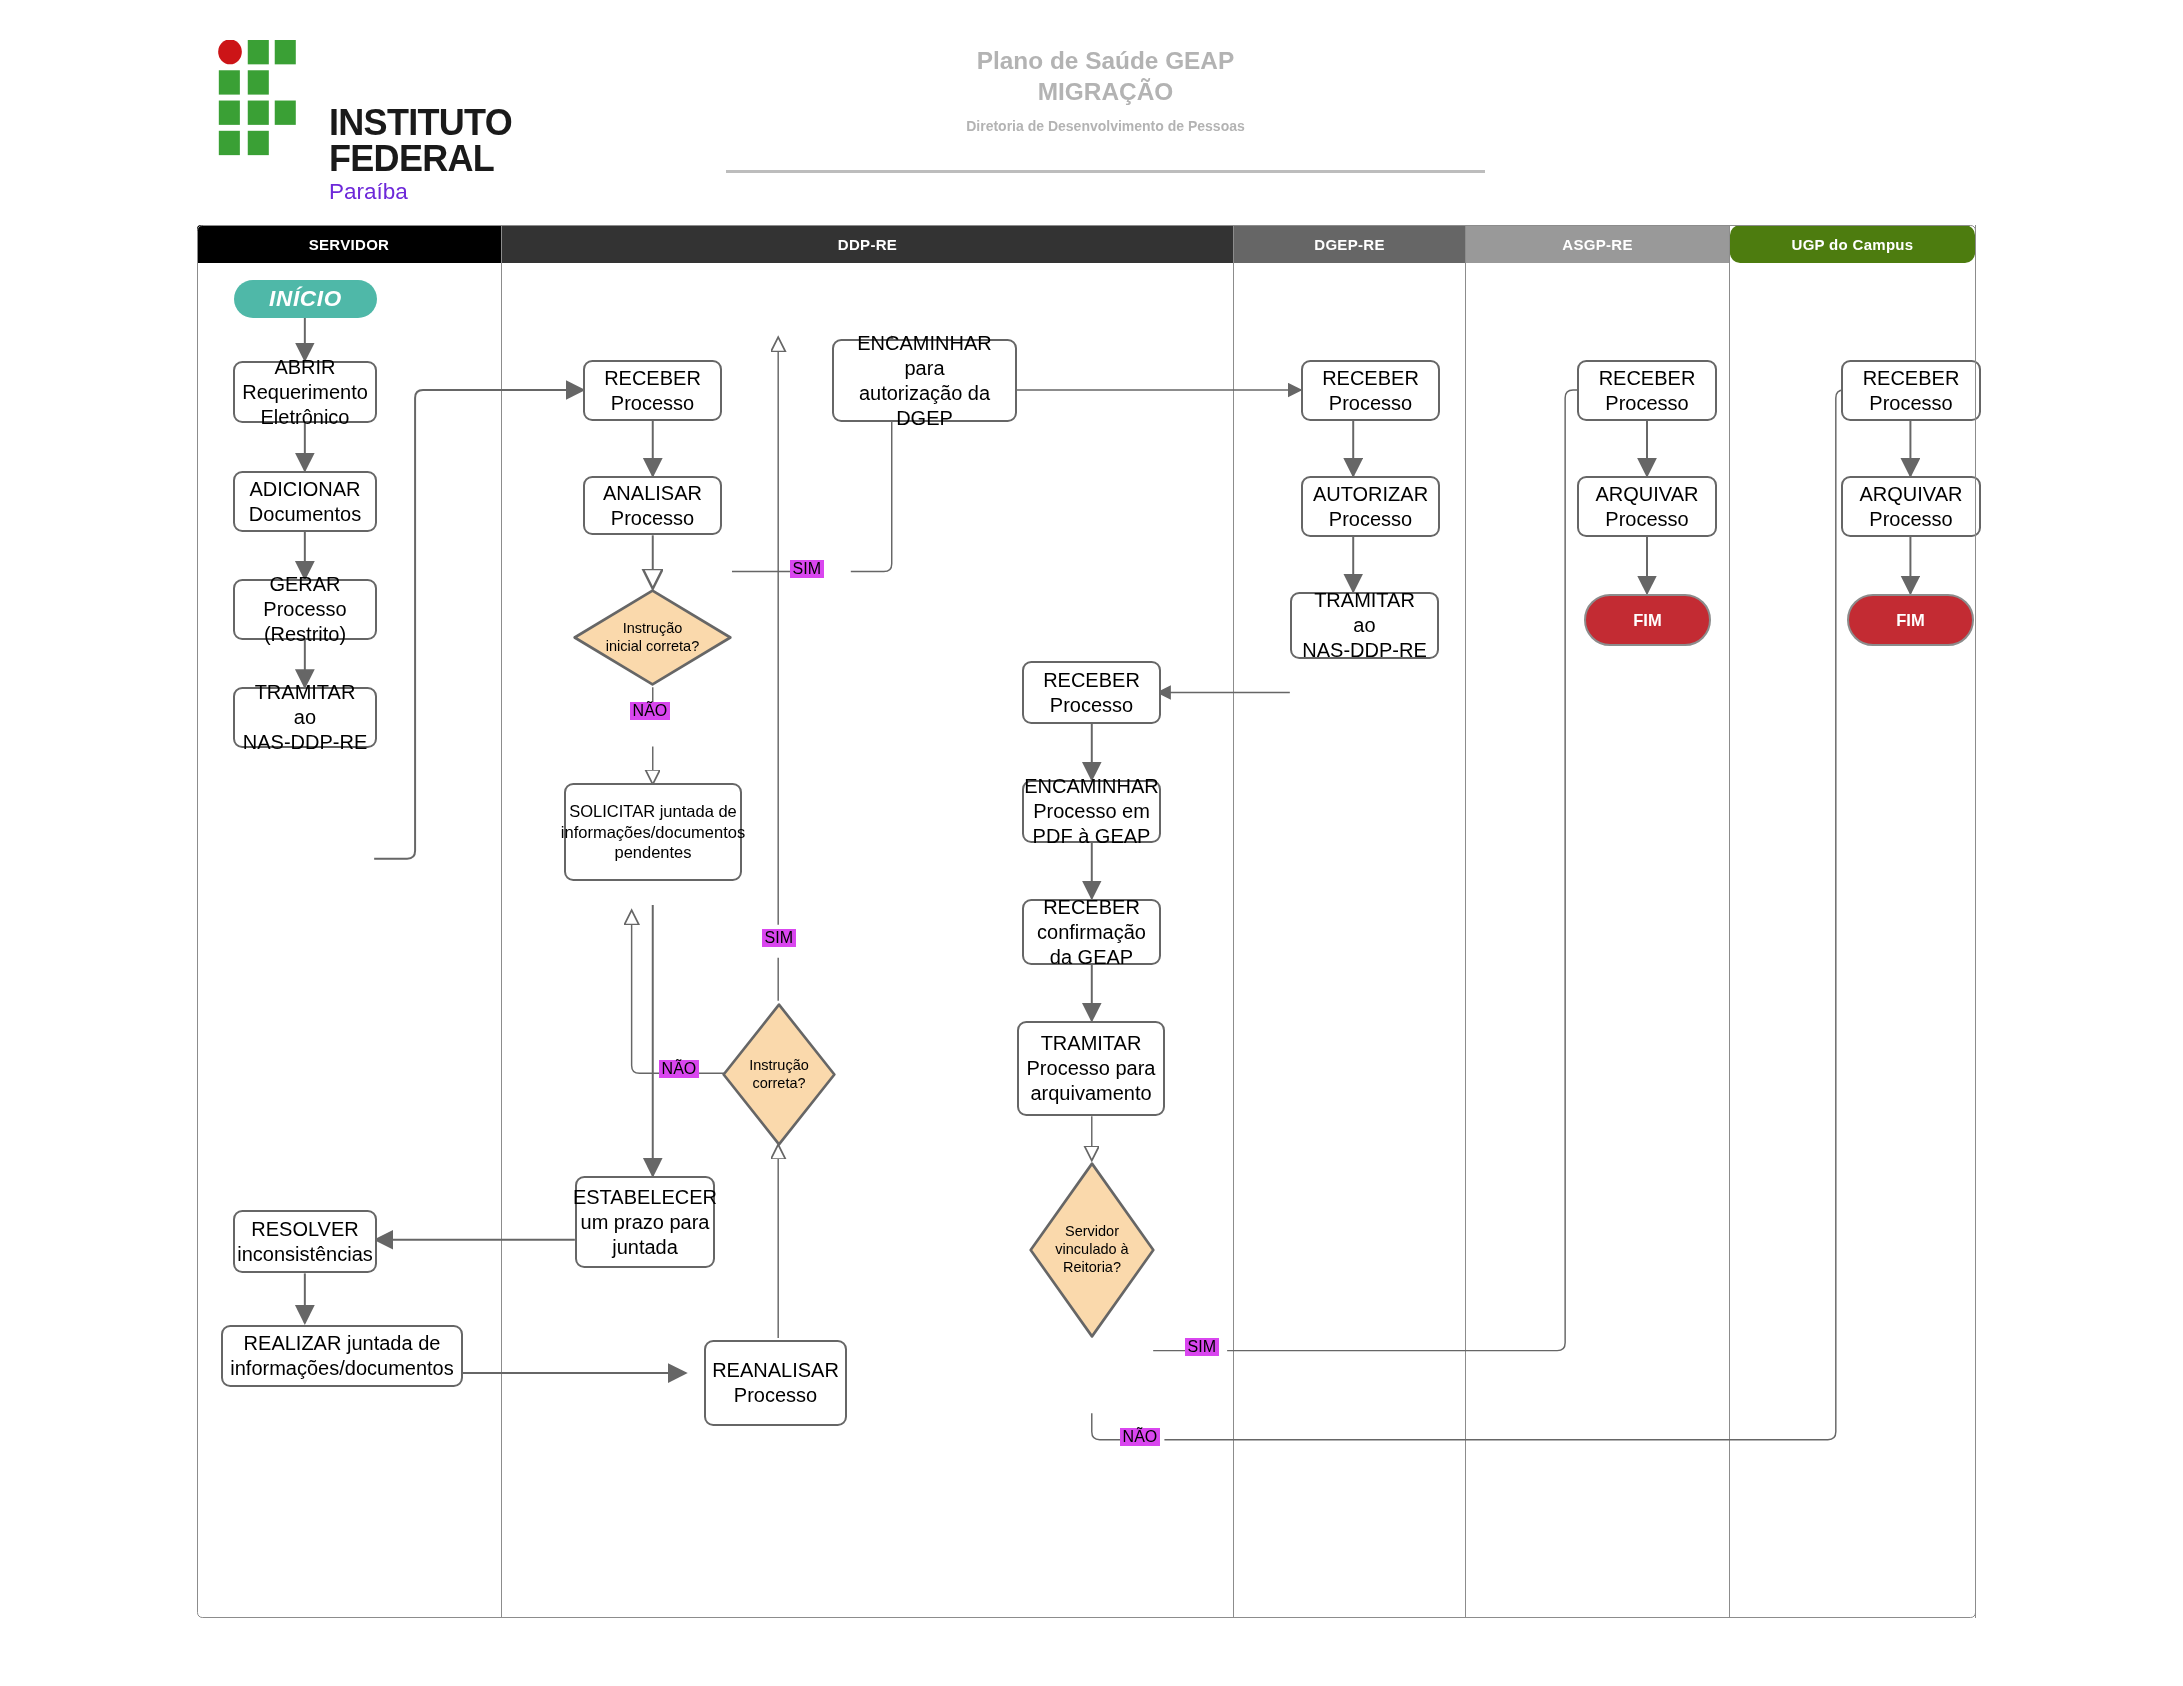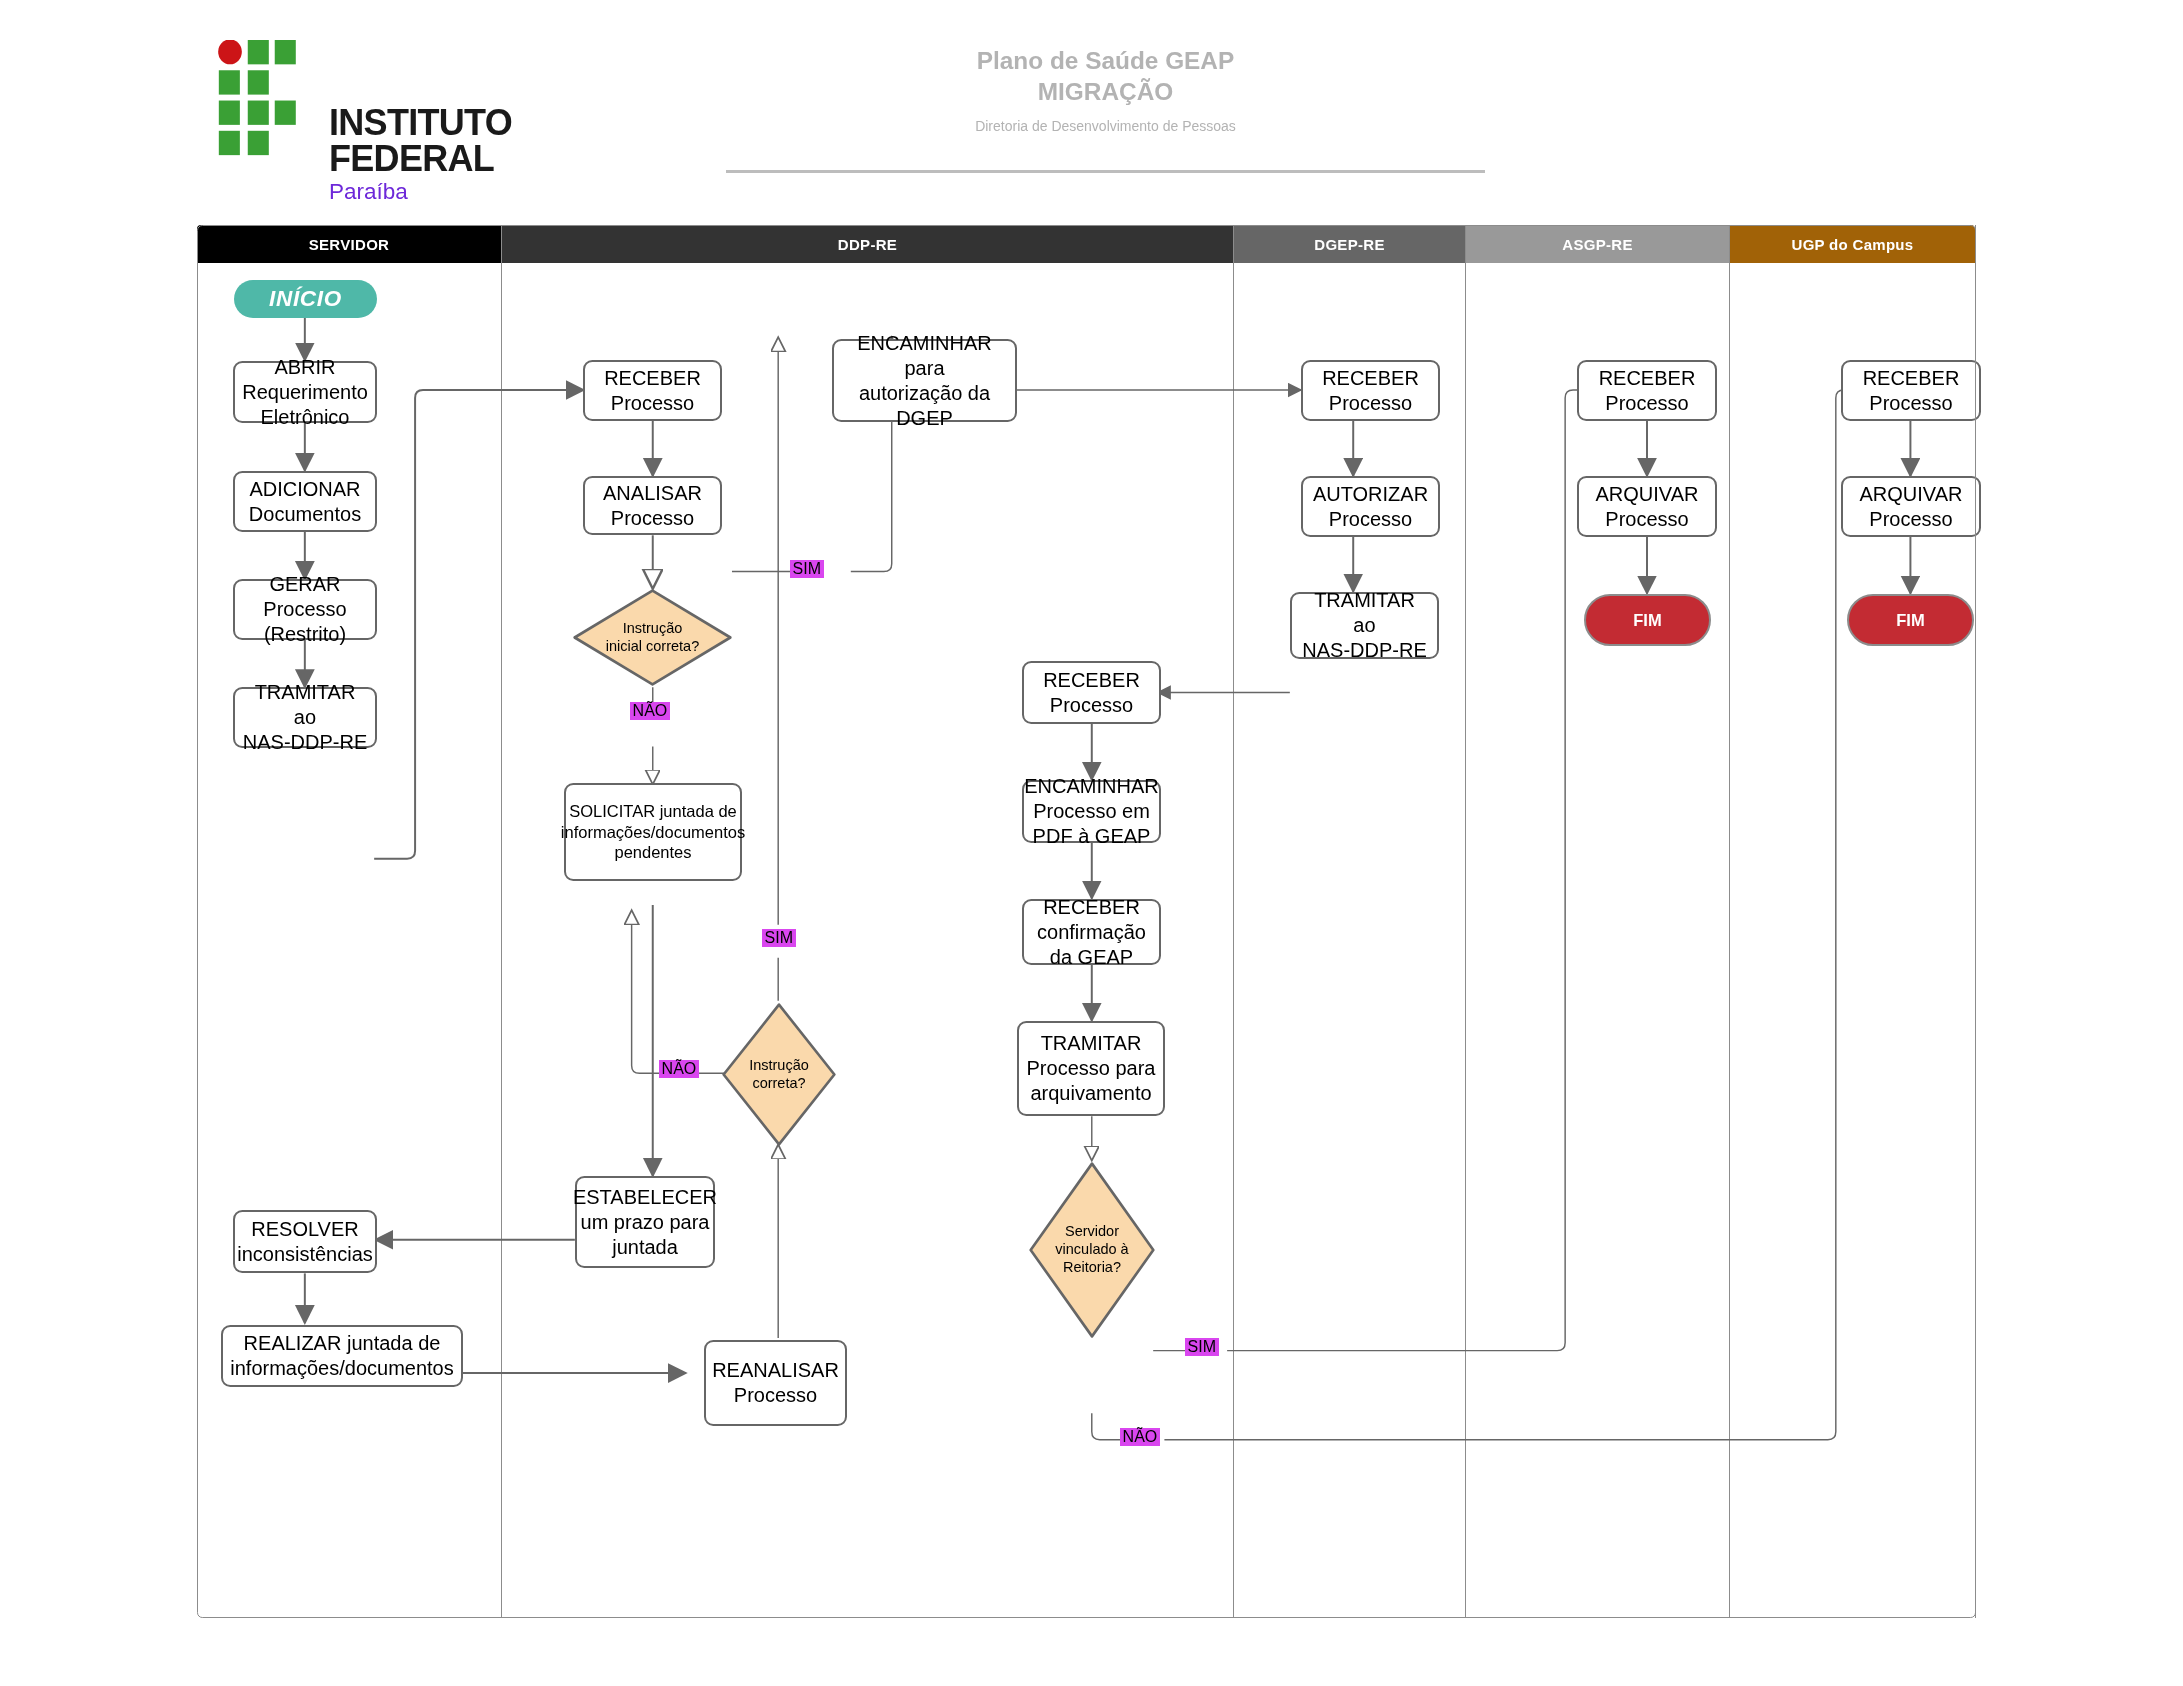--- a/index.html
+++ b/index.html
@@ -9,21 +9,21 @@
   #header{position:absolute;left:0;top:0;width:2183px;height:218px;}
   #logo{position:absolute;left:218px;top:40px;width:462px;height:132px;}
   #logo-mark{position:absolute;left:0;top:0;width:99px;height:125px;}
   #logo-text{position:absolute;left:111px;top:65px;}
   #logo-if{font-size:36px;font-weight:bold;letter-spacing:-0.7px;color:#1a1a1a;line-height:1;}
   #logo-pb{font-size:22.5px;color:#6d28d9;line-height:1;margin-top:4px;letter-spacing:0px;}
 
   #title-block{position:absolute;left:726px;top:46px;width:759px;text-align:center;}
   .t-line1{font-size:24.4px;font-weight:bold;color:#b3b3b3;line-height:1.25;}
   .t-line2{font-size:24.4px;font-weight:bold;color:#b3b3b3;line-height:1.25;}
-  .t-line3{font-size:14px;color:#b3b3b3;margin-top:10.6px;line-height:1.25;}
+  .t-line3{font-size:14px;color:#b3b3b3;margin-top:10.6px;line-height:1.25;font-weight:bold;}
   #title-rule{position:absolute;left:726px;top:170px;width:759px;height:2.6px;background:#bdbdbd;}
 
   
   #chart{position:absolute;left:197px;top:225px;width:1632px;height:1393px;}
   .lane{position:absolute;top:0;height:1393px;border-right:1.3px solid #8c8c8c;box-sizing:border-box;}
   .lane:last-child{border-right:none;}
   .lane-head{position:absolute;left:0;top:0;right:0;height:38px;color:#fff;font-size:15px;font-weight:bold;
              display:flex;align-items:center;justify-content:center;letter-spacing:0.3px;}
   .lane-body{position:absolute;left:0;top:38px;right:0;bottom:0;background:#fff;}
   #frame-outline{position:absolute;left:0;top:0;width:1779px;height:1393px;border:1.3px solid #8c8c8c;
@@ -90,21 +90,21 @@
   </div>
   <div class="lane" style="left:1037px;width:232px;">
     <div class="lane-head" style="background:#666666;">DGEP-RE</div>
     <div class="lane-body"></div>
   </div>
   <div class="lane" style="left:1269px;width:264px;">
     <div class="lane-head" style="background:#999999;">ASGP-RE</div>
     <div class="lane-body"></div>
   </div>
   <div class="lane" style="left:1533px;width:246px;">
-    <div class="lane-head" style="background:#a16207;border-top-right-radius:4px;">UGP do Campus</div>
+    <div class="lane-head" style="background:#4d7c0f;border-top-right-radius:4px;border-radius:10px;">UGP do Campus</div>
     <div class="lane-body"></div>
   </div>
 
   <svg id="edges" viewBox="0 0 2694 2110">
     <defs>
       <marker id="af" markerWidth="12" markerHeight="12" refX="9" refY="5" orient="auto" markerUnits="strokeWidth">
         <path d="M0,0 L10,5 L0,10 z" fill="#666"></path>
       </marker>
       <marker id="ao" markerWidth="12" markerHeight="12" refX="9" refY="5" orient="auto" markerUnits="strokeWidth">
         <path d="M0,0 L10,5 L0,10 z" fill="#fff" stroke="#666" stroke-width="1.2"></path>

